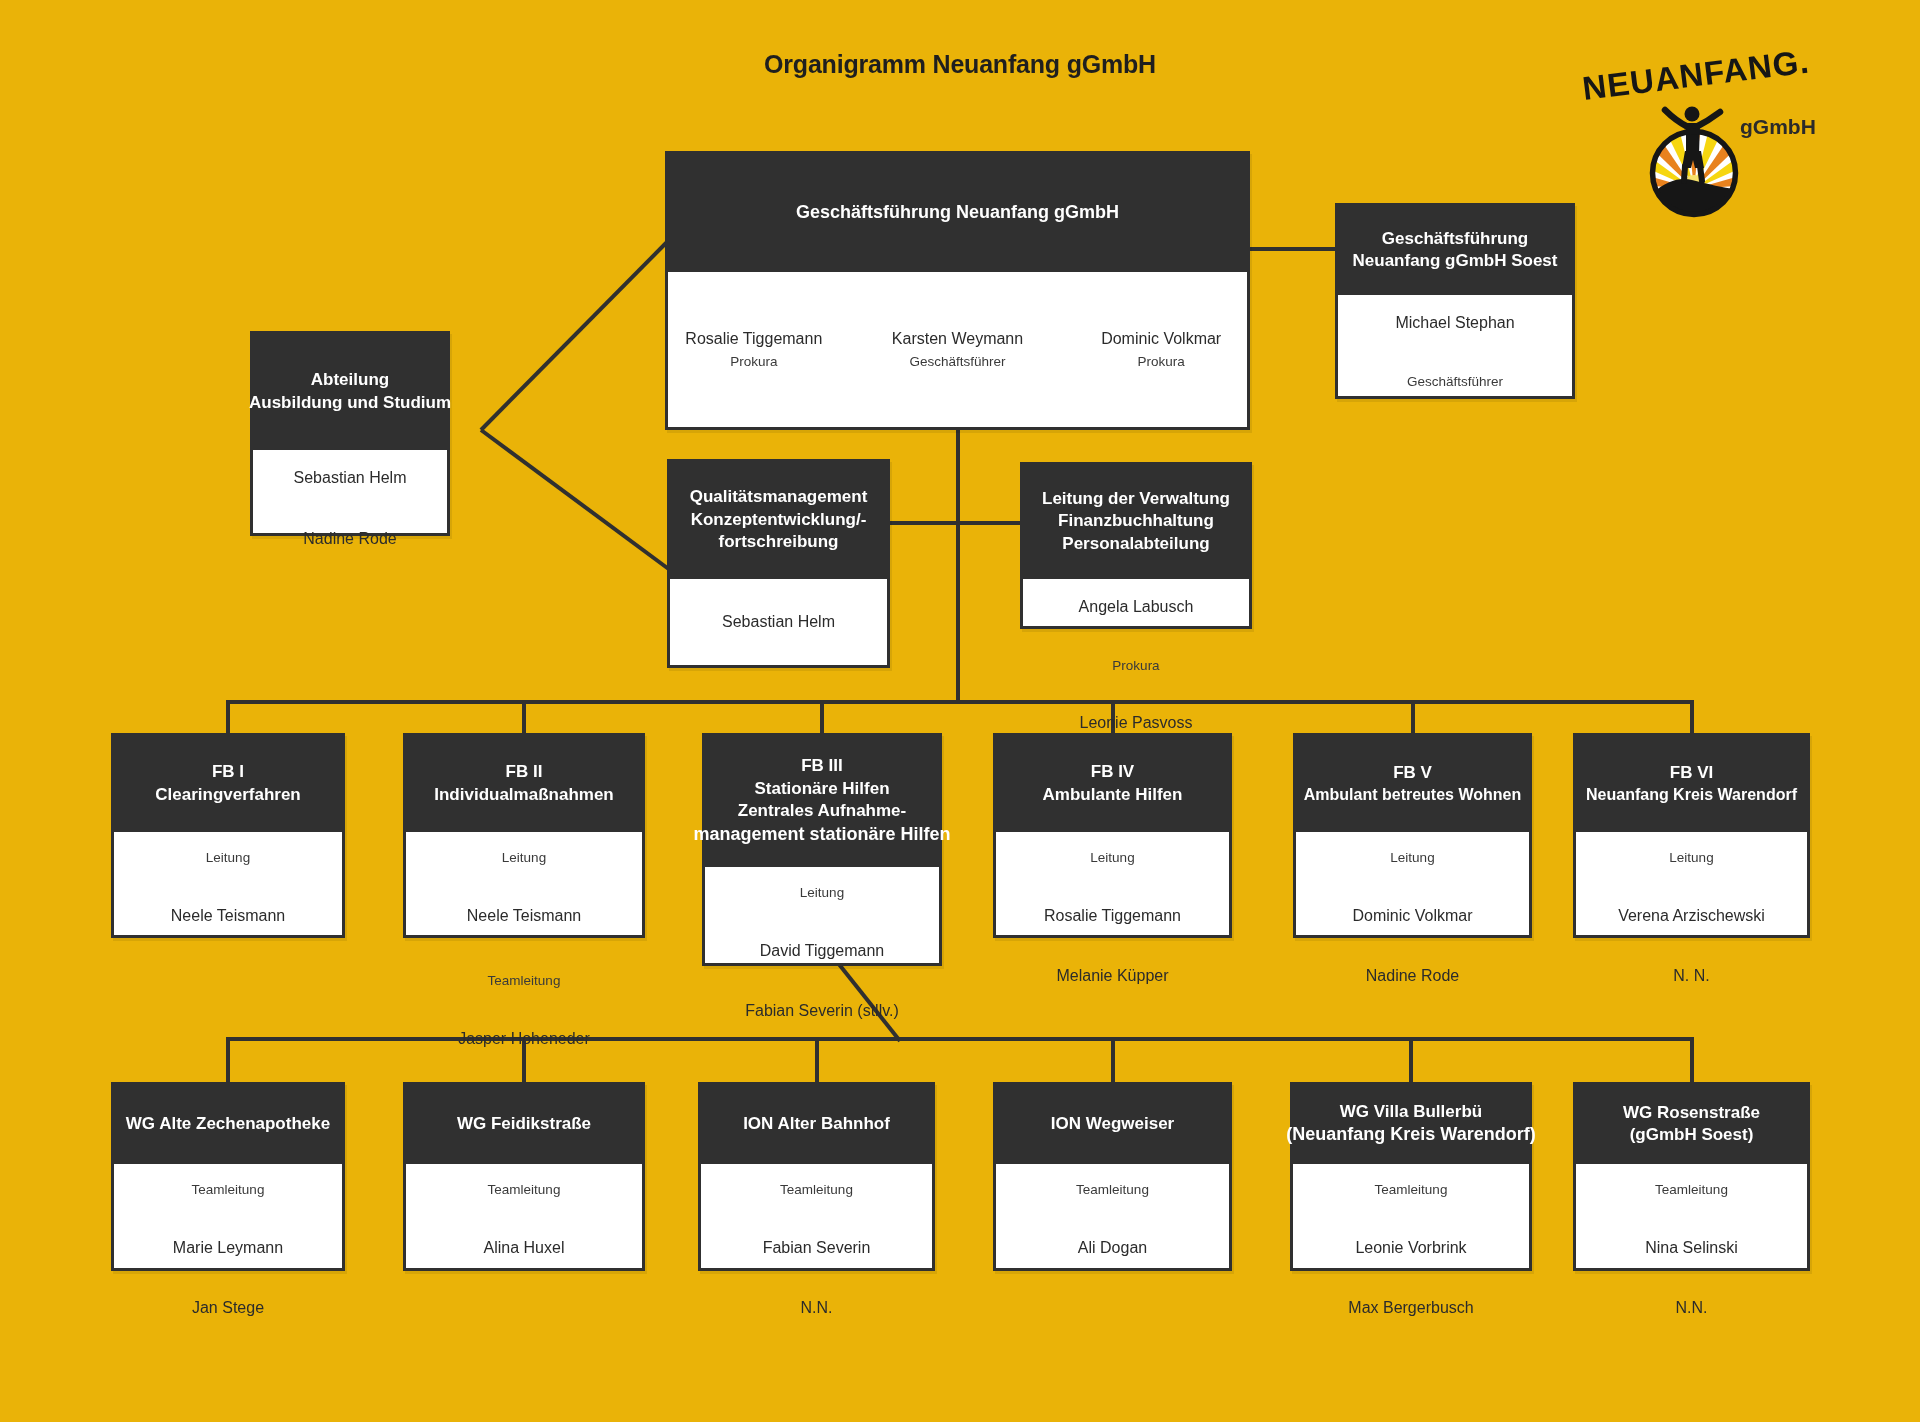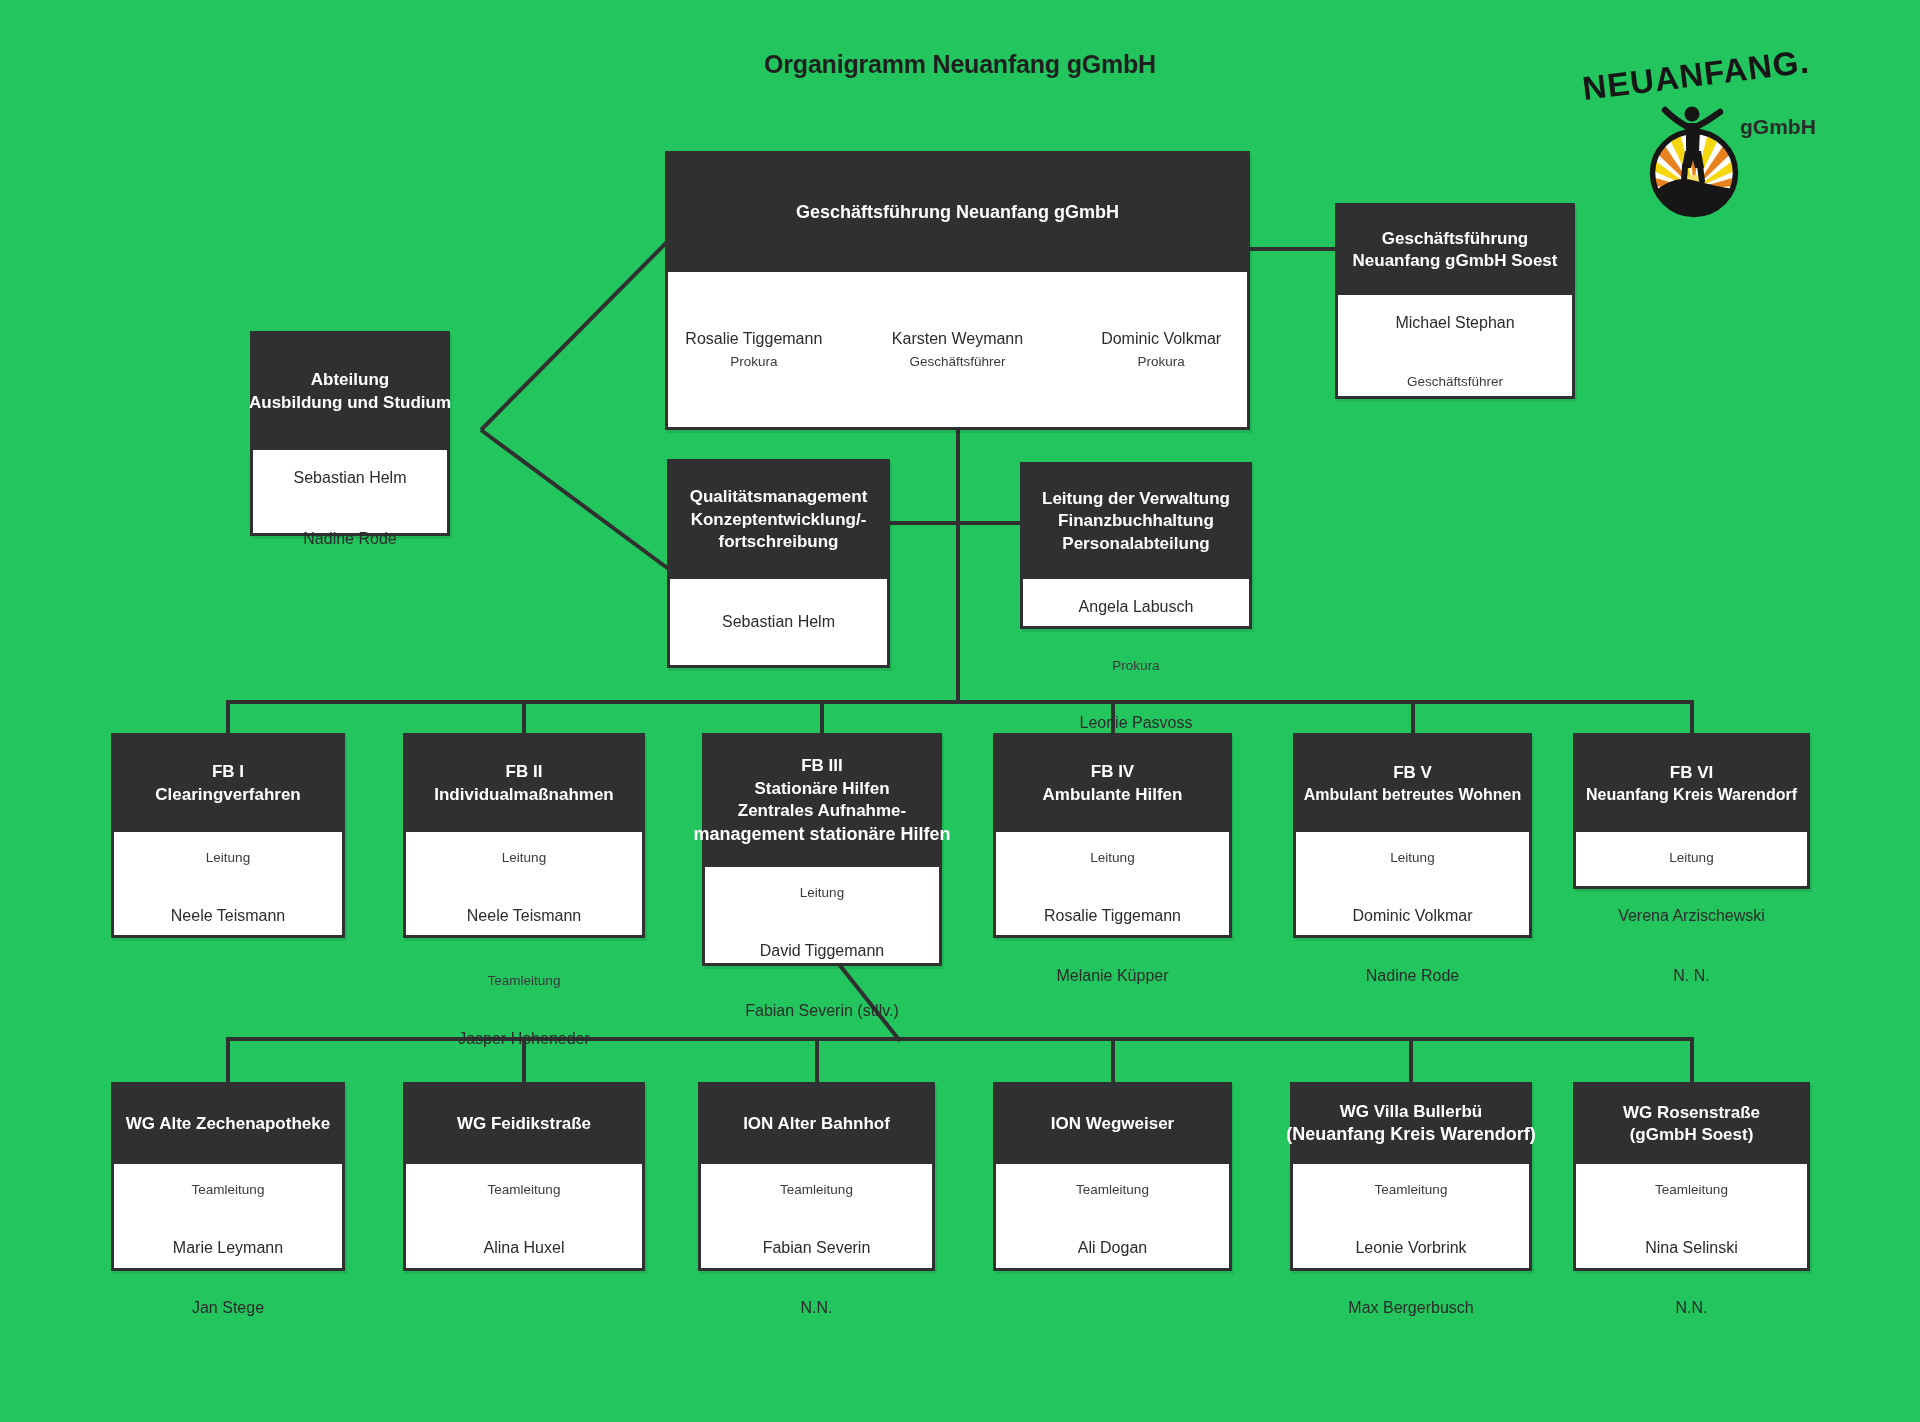--- a/index.html
+++ b/index.html
@@ -2,21 +2,21 @@
 <html style="--dark: #303030; --sun-orange: #e8821e; --sun-yellow: #f6d60f;"><head>
 <meta charset="utf-8">
 <style>
   :root{
     --dark:#303030;
     --sun-orange:#e8821e;
     --sun-yellow:#f6d60f;
   }
   html,body{margin:0;padding:0;background:#ffffff;}
   body{font-family:"Liberation Sans","DejaVu Sans",sans-serif;color:#262626;}
-  .canvas{position:relative;width:1920px;height:1422px;background:#22c55e;overflow:hidden;}
+  .canvas{position:relative;width:1920px;height:1422px;background:#eab308;overflow:hidden;}
   .connectors{position:absolute;left:0;top:0;z-index:0;}
   .connectors line{stroke:var(--dark);stroke-width:4;}
   .page-title{position:absolute;left:0;top:50px;width:1920px;text-align:center;
     font-size:25px;font-weight:bold;color:#1f1f1f;letter-spacing:-0.2px;z-index:2;}
   .box{position:absolute;display:flex;flex-direction:column;background:#fff;
     border:3px solid var(--dark);box-sizing:border-box;z-index:1;
     box-shadow:2px 3px 0 rgba(0,0,0,0.08);}
   .box-header{flex:0 0 auto;background:var(--dark);color:#fff;display:flex;
     flex-direction:column;justify-content:center;align-items:center;text-align:center;
     font-weight:bold;font-size:17px;line-height:1.32;margin:-1px -1px 0 -1px;padding:0 2px;}
@@ -224,21 +224,21 @@
       <div class="hl">FB V</div>
       <div class="hl tight">Ambulant betreutes Wohnen</div>
     </div>
     <div class="box-body">
       <div class="role">Leitung</div>
       <div class="name">Dominic Volkmar</div>
       <div class="name">Nadine Rode</div>
     </div>
   </div>
 
-  <div class="box" style="left:1573px;top:733px;width:237px;height:156px">
+  <div class="box" style="left:1573px;top:733px;width:237px;height:205px">
     <div class="box-header" style="flex-basis:97px">
       <div class="hl">FB VI</div>
       <div class="hl tight">Neuanfang Kreis Warendorf</div>
     </div>
     <div class="box-body">
       <div class="role">Leitung</div>
       <div class="name">Verena Arzischewski</div>
       <div class="name">N. N.</div>
     </div>
   </div>

